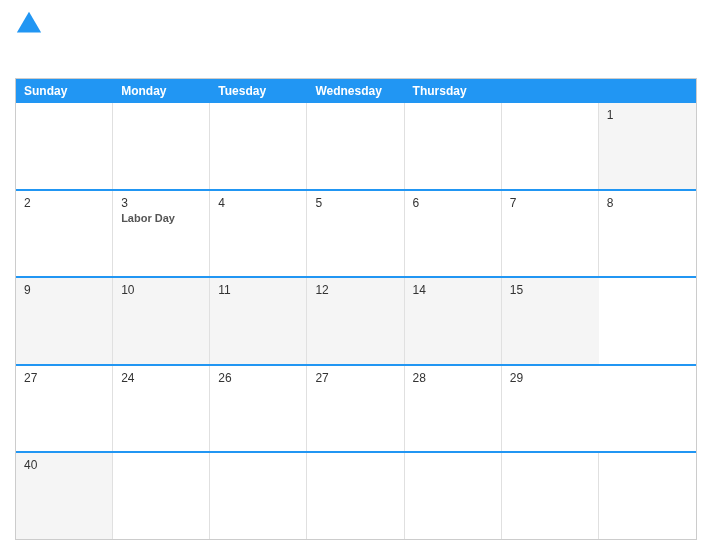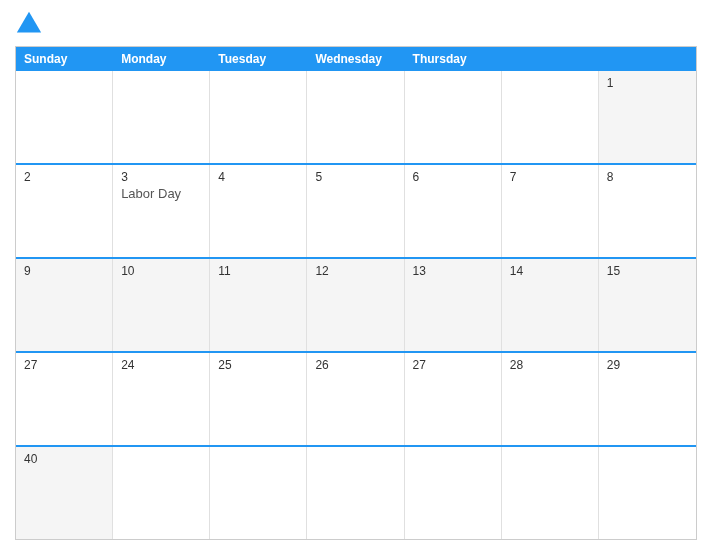--- a/index.html
+++ b/index.html
@@ -54,20 +54,21 @@
       font-size: 14px;
       color: #555;
       text-align: right;
       min-width: 100px;
     }
     .calendar-grid {
       flex: 1;
       display: flex;
       flex-direction: column;
       border: 1px solid #ccc;
+      margin-top: 32px;
     }
     .day-headers {
       display: grid;
       grid-template-columns: repeat(7, 1fr);
       background: #2196F3;
     }
     .day-header {
       color: #fff;
       font-size: 12px;
       font-weight: bold;
@@ -102,22 +103,23 @@
     }
     .day-cell.empty {
       background: #fff;
     }
     .day-number {
       font-size: 12px;
       color: #333;
       font-weight: normal;
     }
     .day-event {
-      font-size: 13px;
+      font-size: 11px;
       color: #555;
+      font-weight: bold;
     }
     .week-row:nth-child(odd) .day-cell:not(.empty) {
       background: #f5f5f5;
     }
     .week-row:nth-child(even) .day-cell:not(.empty) {
       background: #fff;
     }
   </style>
 </head>
 <body>
@@ -190,38 +192,32 @@
           <div class="day-cell">
             <div class="day-number">10</div>
           </div>
           <div class="day-cell">
             <div class="day-number">11</div>
           </div>
           <div class="day-cell">
             <div class="day-number">12</div>
           </div>
           <div class="day-cell">
-            <div class="day-number">13</div>
-          </div>
-          <div class="day-cell">
             <div class="day-number">14</div>
           </div>
           <div class="day-cell">
             <div class="day-number">15</div>
           </div>
         </div>
         <div class="week-row">
           <div class="day-cell">
             <div class="day-number">27</div>
           </div>
           <div class="day-cell">
             <div class="day-number">24</div>
-          </div>
-          <div class="day-cell">
-            <div class="day-number">25</div>
           </div>
           <div class="day-cell">
             <div class="day-number">26</div>
           </div>
           <div class="day-cell">
             <div class="day-number">27</div>
           </div>
           <div class="day-cell">
             <div class="day-number">28</div>
           </div>

